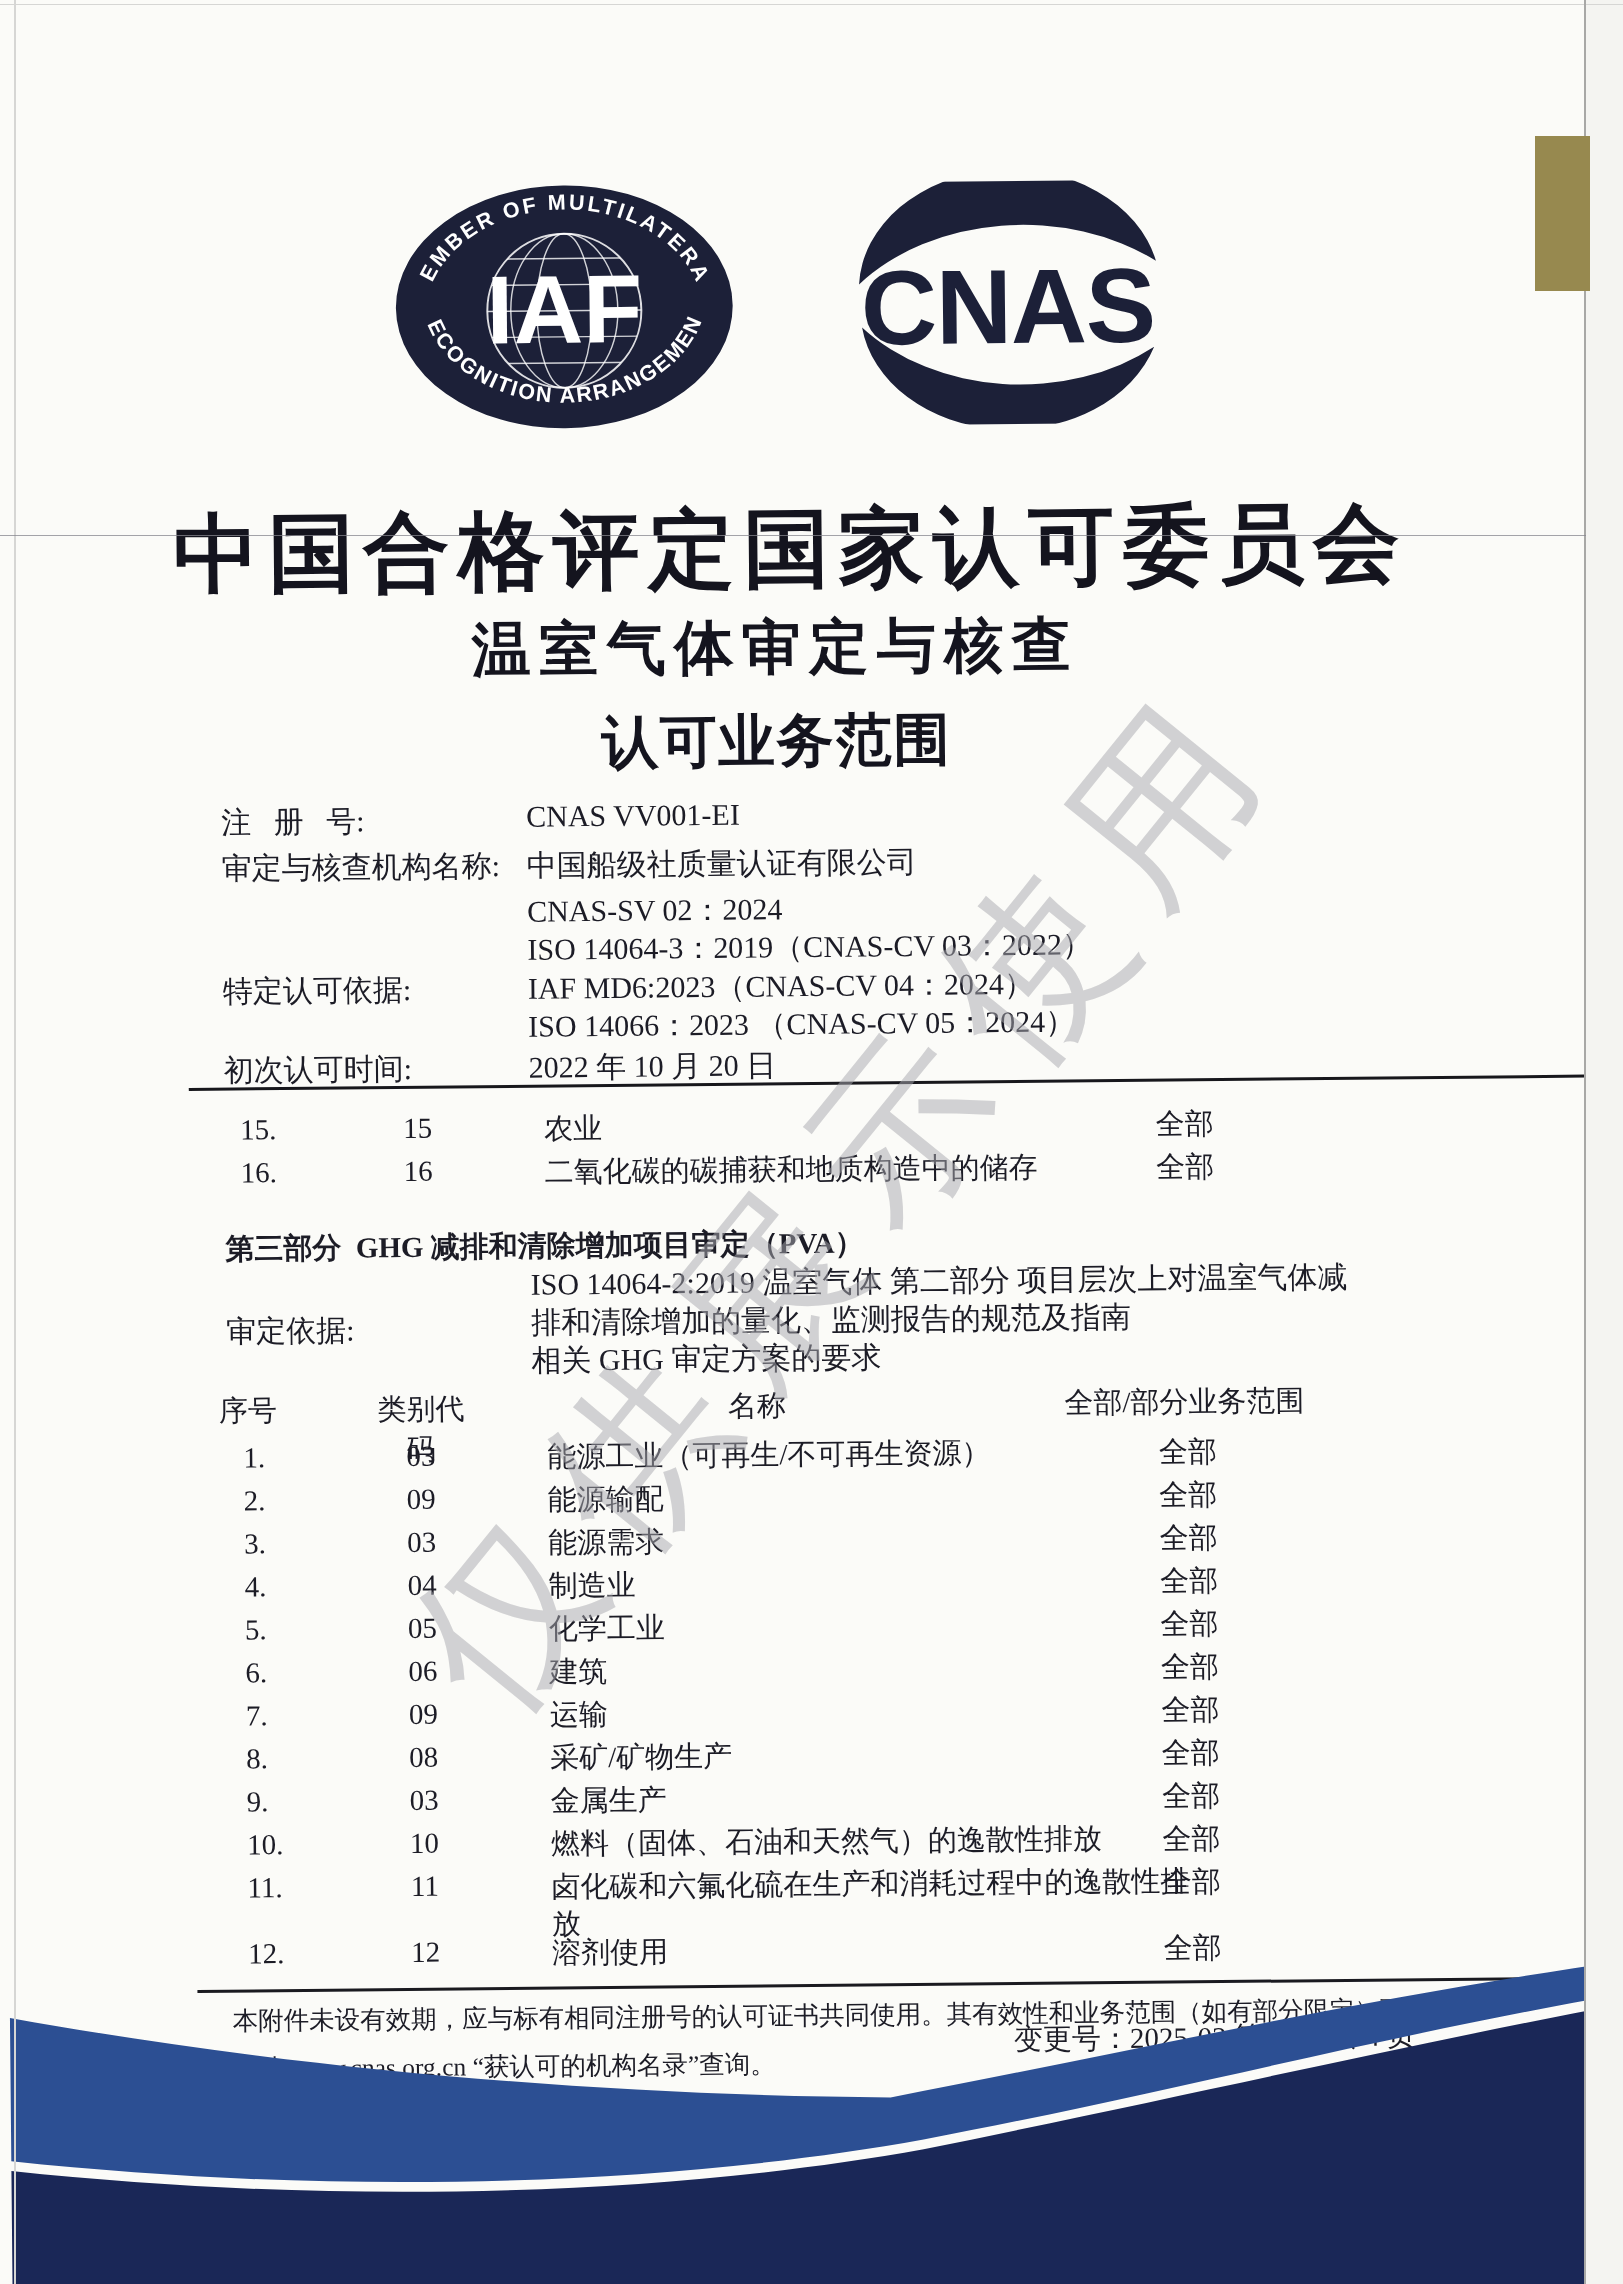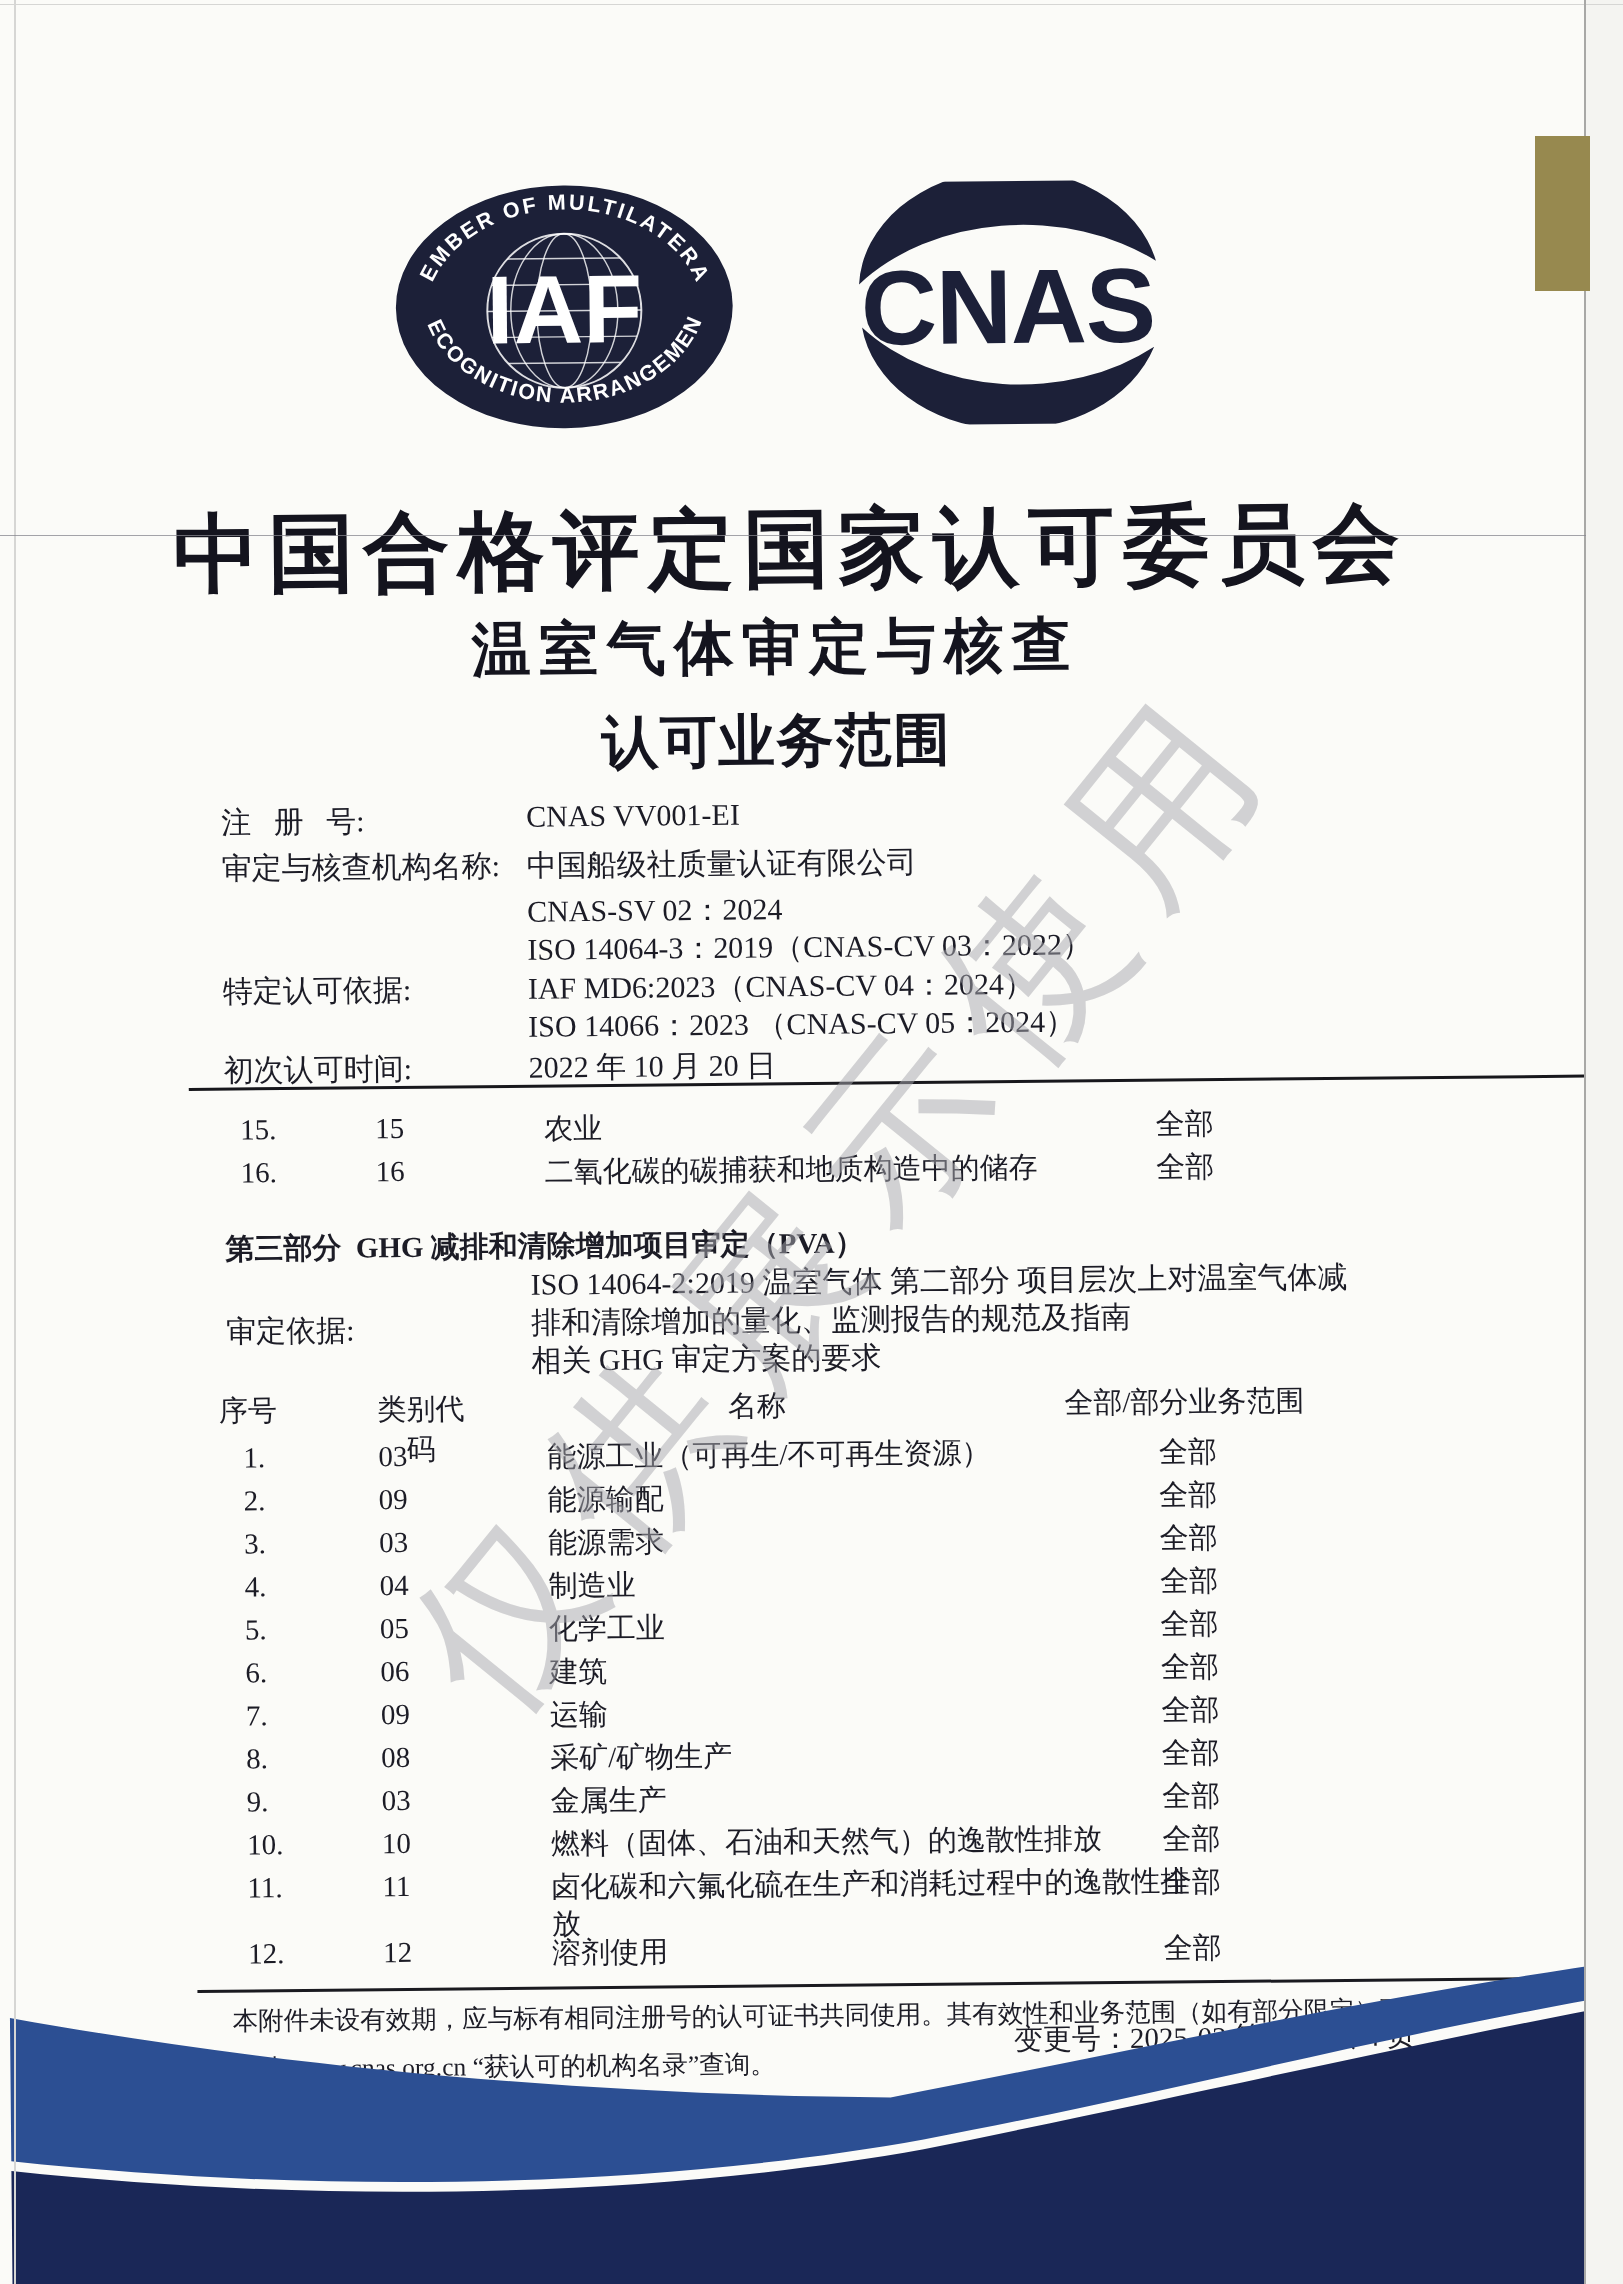--- a/index.html
+++ b/index.html
@@ -28,21 +28,21 @@
     font-size:59px;font-weight:bold;letter-spacing:8.5px;color:#14141e;}
   .sub2{left:0;top:703px;width:1560px;text-align:center;
     font-family:"Liberation Sans","DejaVu Sans",sans-serif;
     font-size:57px;font-weight:bold;letter-spacing:1.3px;color:#14141e;}
   .lbl{left:224px;font-size:30px;white-space:pre;}
   .val{left:529px;font-size:30px;white-space:pre;}
   .divider{left:189px;width:1397px;height:2.6px;background:#17171c;}
   .heading{left:224px;font-size:29px;white-space:pre;}
   .trow{left:0;top:0;width:1624px;height:39px;font-size:29px;}
   .c-no{position:absolute;left:224px;margin-left:16px;}
-  .c-code{position:absolute;left:375px;width:85px;}
+  .c-code{position:absolute;left:375px;width:85px;text-align:center;}
   .c-name{position:absolute;left:544px;width:659px;line-height:37px;}
   .c-scope{position:absolute;left:1126px;width:117px;text-align:center;}
   .th-no{position:absolute;left:216px;}
   .th-code{position:absolute;left:369px;width:98px;text-align:center;}
   .th-name{position:absolute;left:656px;width:196px;text-align:center;}
   .th-scope{position:absolute;left:1054px;width:255px;text-align:center;}
   .rule{left:189px;width:1397px;height:2.6px;background:#1a1a20;}
   .foot{left:224px;font-size:25.5px;white-space:pre;}
   .change{left:1005px;width:431px;font-size:29px;white-space:nowrap;}
   .edge{background:#d6d6d4;z-index:4;}

